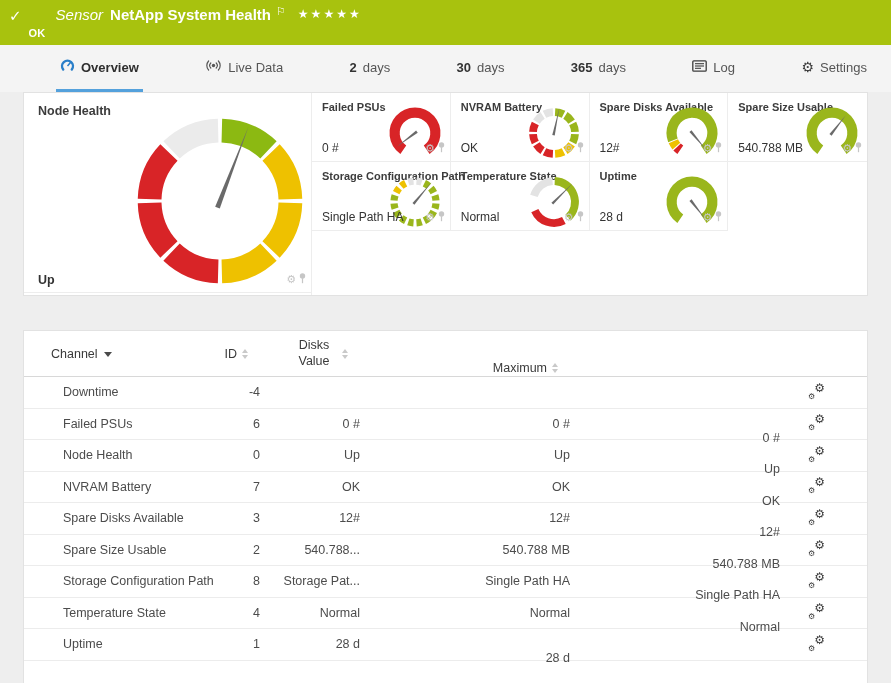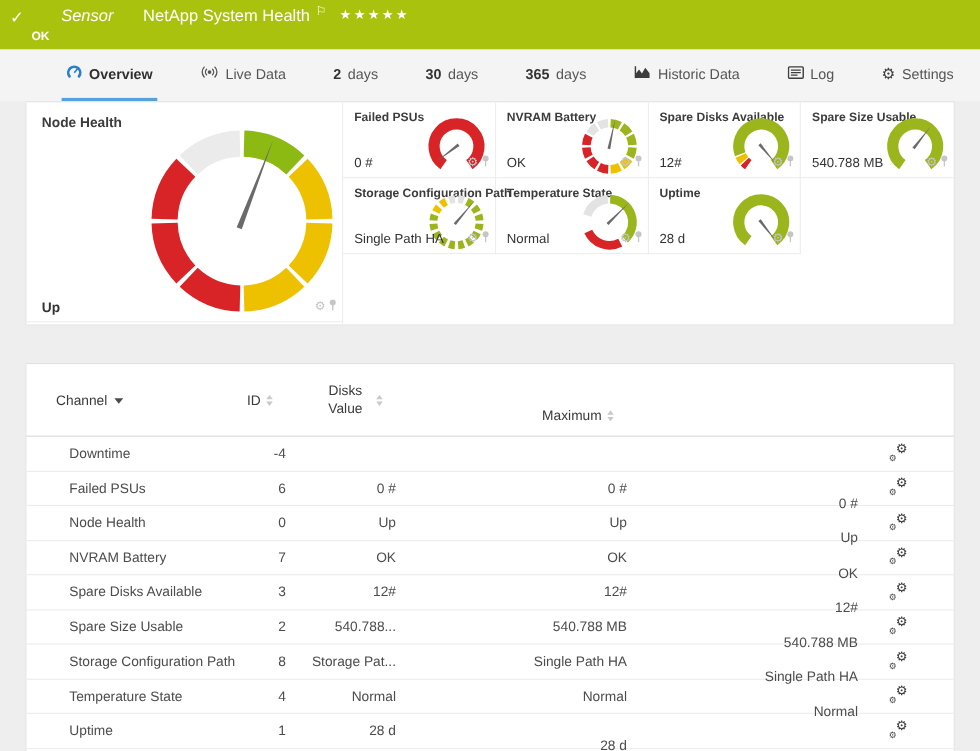--- a/index.html
+++ b/index.html
@@ -4,21 +4,21 @@
 <style>
   * { margin:0; padding:0; box-sizing:border-box; }
   body { font-family:"Liberation Sans","DejaVu Sans",sans-serif; background:#e9e9e9; }
   .page { position:relative; width:891px; height:683px; background:#eeeeee; overflow:hidden; }
 
   
   .topbar { height:45px; background:var(--header_bar,#a8c20e); color:#fff; display:flex; align-items:flex-start; padding:6px 10px 0 9px; }
   .topbar .chk { font-size:15px; font-weight:bold; margin:1px 7px 0 0; }
   .titles .line1 { font-size:15px; display:flex; align-items:baseline; }
   .titles .kind { font-style:italic; margin-right:7px;margin-left:27px; }
-  .titles .sname { font-weight:normal;margin-left:20px; }
+  .titles .sname { font-weight:bold; }
   .titles .flag { font-size:11px; margin-left:5px; position:relative; top:-5px; }
   .titles .stars { font-size:12px; margin-left:12px; letter-spacing:2px; position:relative; top:-2px; }
   .titles .status { font-size:11px; font-weight:bold; margin-top:4px; }
 
   
   .tabs { height:47px; background:#f4f4f4; display:flex; justify-content:space-between; padding:0 20px 0 56px; }
   .tab { display:flex; align-items:center; gap:6px; font-size:13px; color:#555; border-bottom:3px solid transparent; padding:0 4px; cursor:pointer; }
   .tab.active { border-bottom-color:var(--tab_active,#54a1dc); color:#2e2e2e; font-weight:bold; }
   .tab .num { font-weight:bold; color:#333; }
   .tab .gear-glyph { font-size:14px; color:#3d3d3d; line-height:1; }
@@ -36,21 +36,21 @@
   .gcell:nth-child(4n) { border-right:none; }
   .gcell.empty { border:none; }
   .gcell .label { position:absolute; top:8px; left:10px; right:2px; font-size:11px; font-weight:bold; color:#3c3c3c; line-height:1.1; white-space:nowrap; }
   .gcell .value { position:absolute; bottom:6px; left:10px; font-size:12px; color:#333; white-space:nowrap; }
   .gcell .gauge { position:absolute; top:10px; right:5px; width:60px; height:60px; }
   .mini-icons { position:absolute; bottom:4px; right:5px; display:flex; gap:3px; align-items:center; z-index:2; }
   .gear-mini { font-size:11px; color:#c6c6c6; line-height:1; cursor:pointer; }
 
   
   .table-panel { position:absolute; left:23px; right:23px; top:330px; height:360px; background:#fff; border:1px solid #e2e2e2; }
-  .thead { display:flex; align-items:center; height:66px; border-bottom:1px solid #d8d8d8; font-size:12.5px; color:#3a3a3a; }
+  .thead { display:flex; align-items:center; height:46px; border-bottom:1px solid #d8d8d8; font-size:12.5px; color:#3a3a3a; }
   .trow { display:flex; align-items:center; height:31.5px; border-bottom:1px solid #ececec; font-size:12.5px; color:#4c4c4c;padding-left:12px; }
   .c-channel { width:180px; padding-left:27px; text-align:left; }
   .c-id { width:44px; text-align:right; }
   .c-last { width:100px; text-align:right; }
   .c-min { width:210px; text-align:right; }
   .c-max { width:210px; text-align:right;margin-top:28px; }
   .c-act { flex:1; display:flex; justify-content:flex-end; padding-right:42px; }
   .hwrap { display:inline-block; max-width:46px; text-align:center; vertical-align:middle; line-height:1.25; }
   .sort { display:inline-flex; flex-direction:column; gap:2px; margin-left:5px; vertical-align:middle; }
   .sort i { display:block; width:0; height:0; border-left:3.5px solid transparent; border-right:3.5px solid transparent; }
@@ -105,29 +105,20 @@
     <div class="tab">
       <span class="num">30</span>
       <span>days</span>
     </div>
     <div class="tab">
       <span class="num">365</span>
       <span>days</span>
     </div>
     <div class="tab">
       <span>
-        <svg width="16" height="13" viewBox="0 0 16 13">
-            <path d="M1.5 12 V8.6 L5 4.2 L7.6 7.8 L10.6 2.6 L14.5 7.6 V12 Z" fill="#3d3d3d"></path>
-            <rect x="1" y="1.2" width="1.3" height="10.8" fill="#3d3d3d"></rect>
-          </svg>
-      </span>
-      <span>Historic Data</span>
-    </div>
-    <div class="tab">
-      <span>
         <svg width="15" height="12" viewBox="0 0 15 12">
             <rect x="0.8" y="0.8" width="13.4" height="10.4" rx="1" fill="none" stroke="#3d3d3d" stroke-width="1.3"></rect>
             <line x1="3" y1="3.7" x2="12" y2="3.7" stroke="#3d3d3d" stroke-width="1.1"></line>
             <line x1="3" y1="6" x2="12" y2="6" stroke="#3d3d3d" stroke-width="1.1"></line>
             <line x1="3" y1="8.3" x2="9" y2="8.3" stroke="#3d3d3d" stroke-width="1.1"></line>
           </svg>
       </span>
       <span>Log</span>
     </div>
     <div class="tab">

